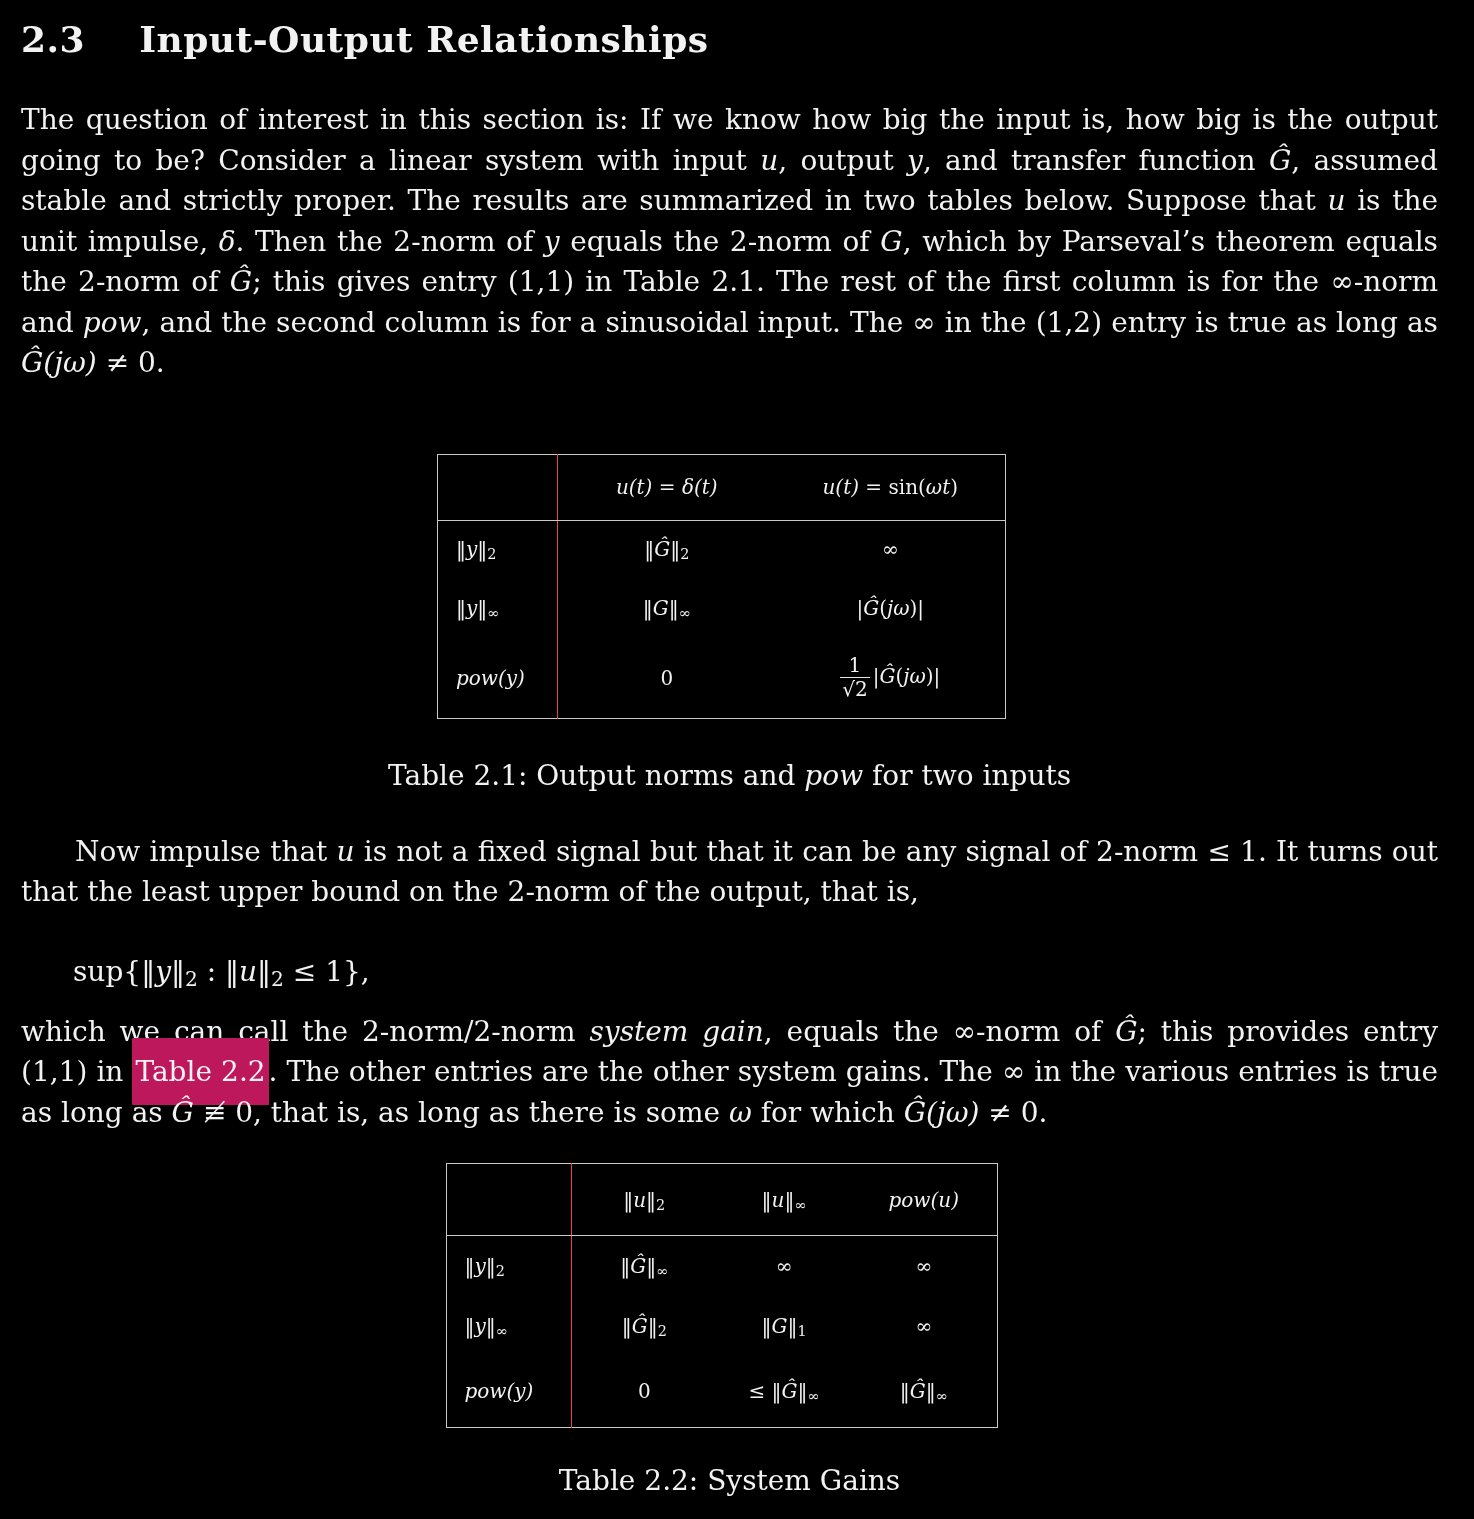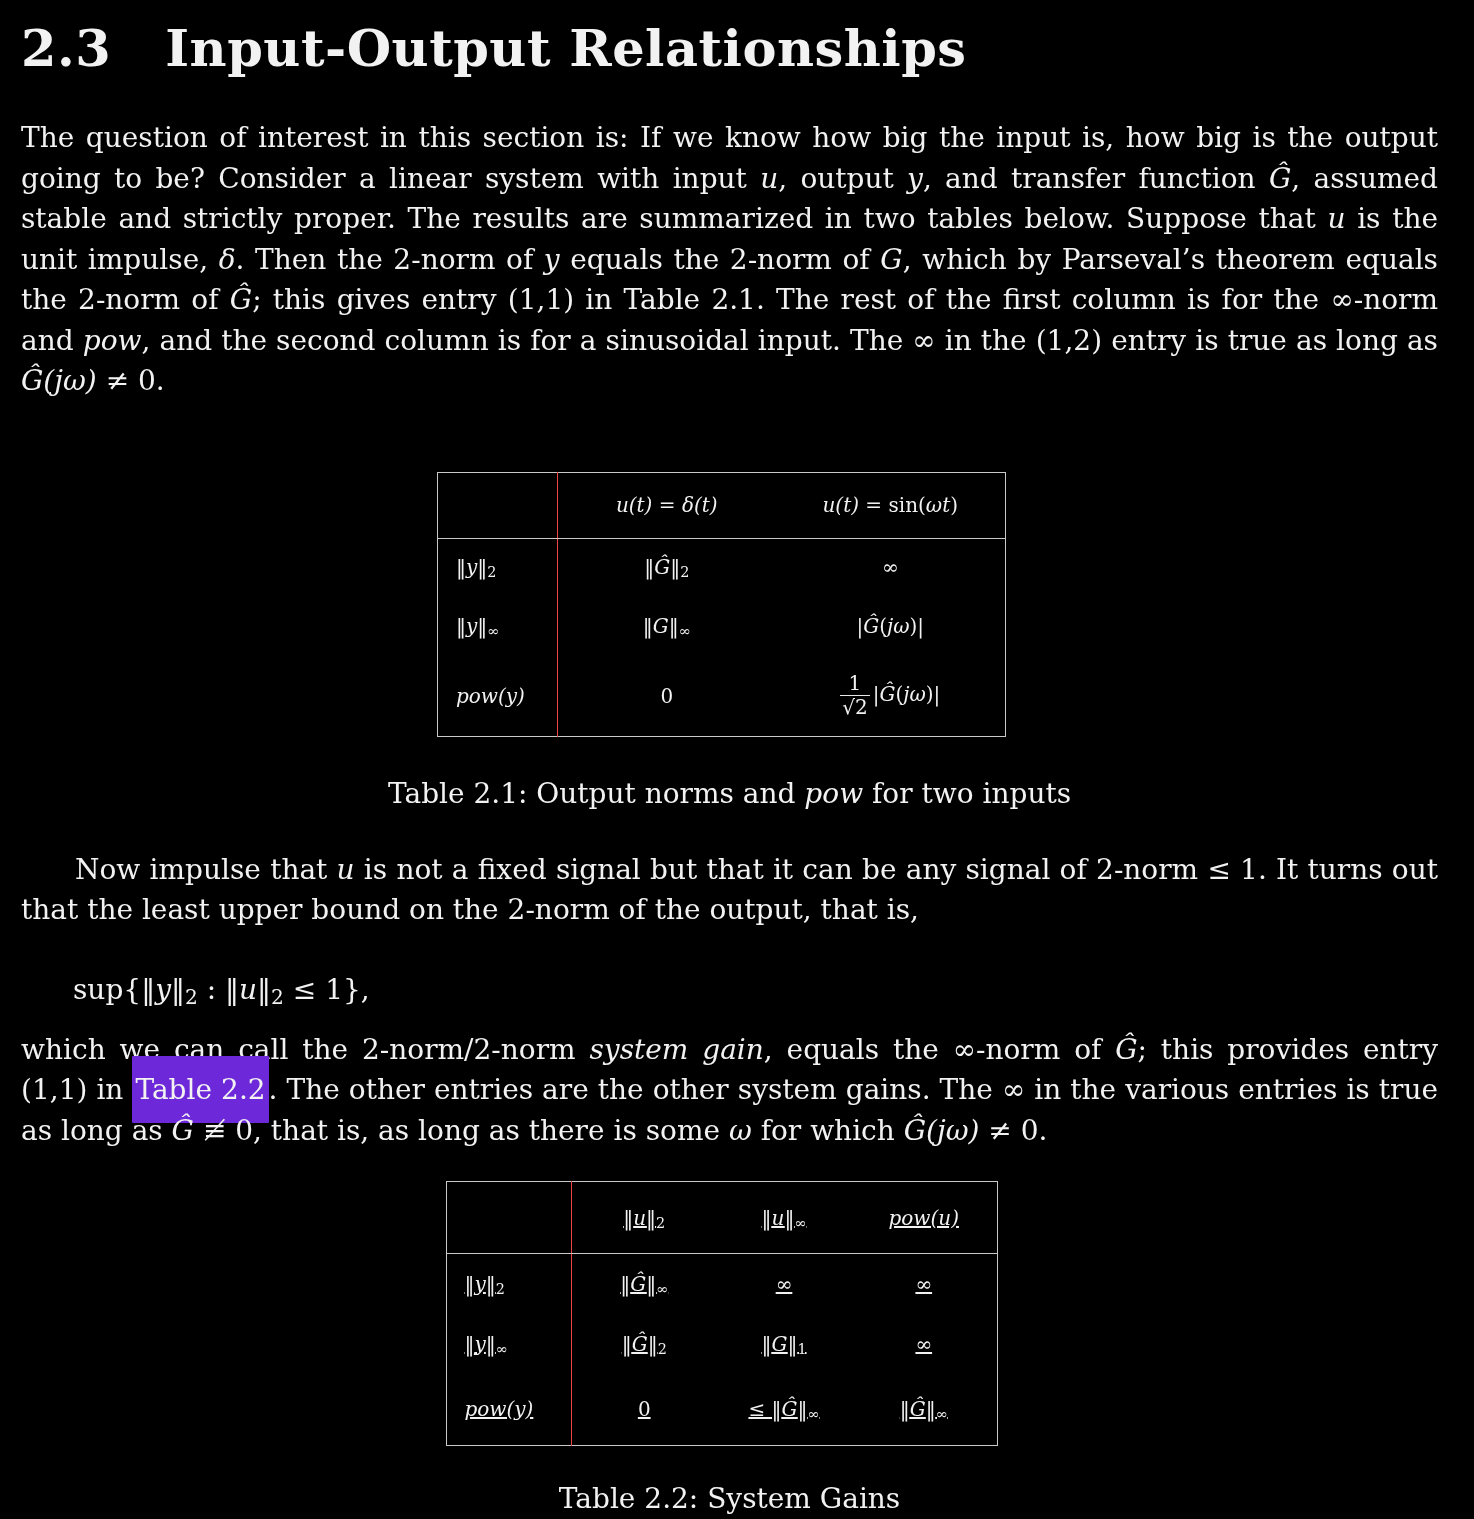--- a/index.html
+++ b/index.html
@@ -9,42 +9,42 @@
     box-sizing:border-box;
     background:#000;
     color:#f2f2f2;
     font-family:"DejaVu Serif","DejaVu Sans",serif;
     font-size:28px;
     padding:14px 36px 0 21px;
     overflow:hidden;
   }
   .section-heading{
     margin:4px 0 40px 0;
-    font-size:51px;
+    font-size:36px;
     font-weight:bold;
     letter-spacing:0.5px;
   }
   .section-heading .num{margin-right:54px;}
   p.body{
     margin:0;
     text-align:justify;
     line-height:40.5px;
   }
   #para2{margin-top:36px;text-indent:54px;}
   #para3{margin-top:20px;}
   .formula{
     margin:38px 0 0 52px;
     line-height:41px;
   }
   .i{font-style:italic;}
-  .hl{background:#6d28d9;padding:17px 3px;border-radius:1px;}
+  .hl{background:#be185d;padding:17px 3px;border-radius:1px;}
   sub{font-size:0.72em;line-height:0;vertical-align:-0.24em;}
   .twrap{display:flex;justify-content:center;position:relative;left:-8px;}
   .twrap1{margin-top:70px;}
-  .twrap2{margin-top:30px;text-decoration:underline;}
+  .twrap2{margin-top:30px;}
   table{
     border-collapse:collapse;
     border:1px solid #c9c9c9;
     color:#f2f2f2;
     font-size:20px;
   }
   td{text-align:center;padding:0 10px;}
   td.lbl{
     text-align:left;
     padding-left:18px;

